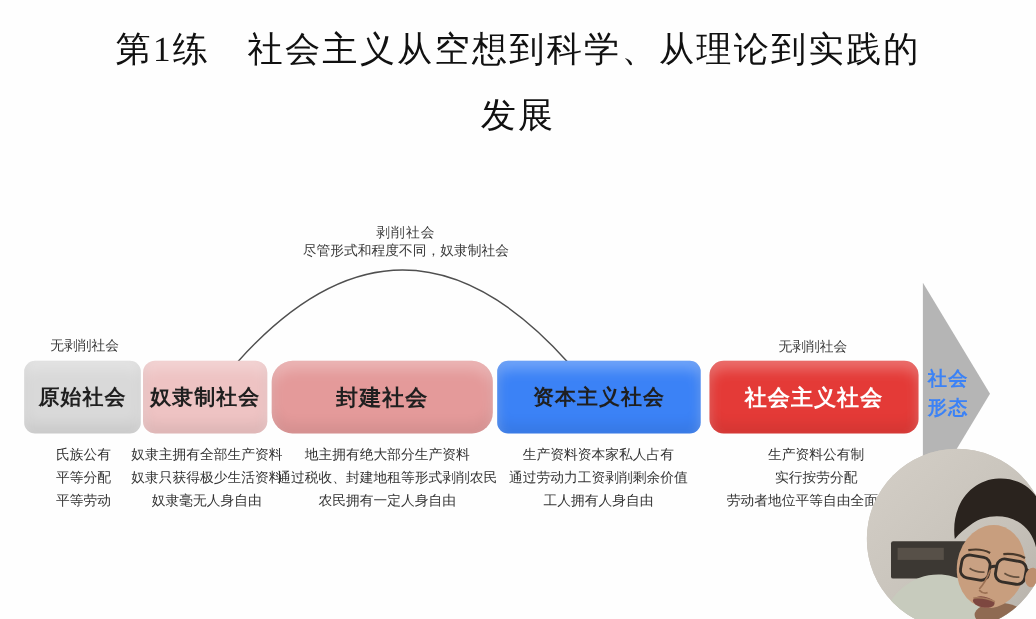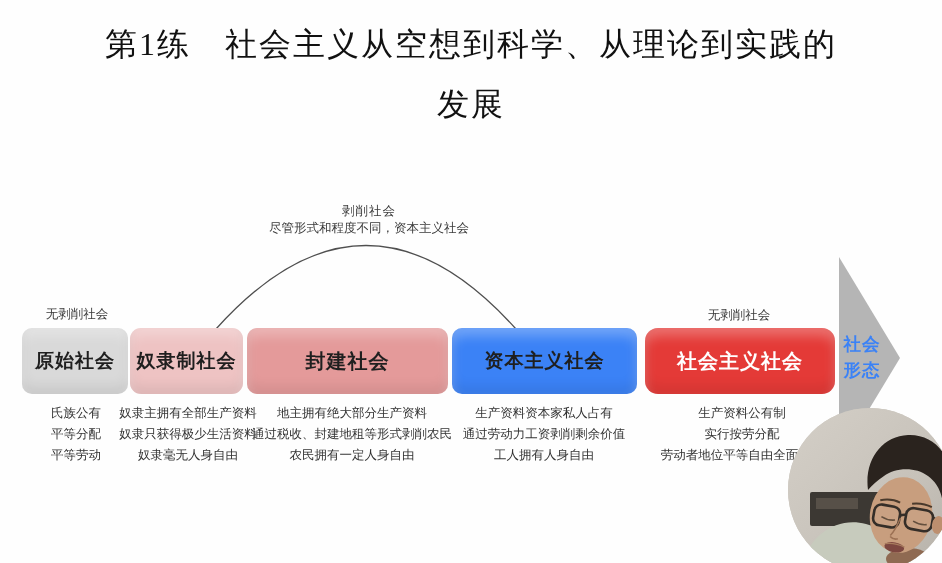--- a/index.html
+++ b/index.html
@@ -41,21 +41,21 @@
   .block {
     position: absolute; top: 328px; height: 66px;
     border-radius: 10px;
     display: flex; align-items: center; justify-content: center;
     font-size: 20px; font-weight: 600; letter-spacing: 1px;
     color: #1f1f1f;
     box-shadow: inset 0 8px 12px rgba(255,255,255,.28), inset 0 -8px 12px rgba(0,0,0,.07);
   }
   .b1 { left: 22px;  width: 106px; font-size: 19px; }
   .b2 { left: 130px; width: 113px; font-size: 19px; border-radius: 11px; }
-  .b3 { left: 247px; width: 201px; }
+  .b3 { left: 247px; width: 201px; border-radius: 19px; }
   .b4 { left: 452px; width: 185px; font-size: 19px; }
   .b5 { left: 645px; width: 190px; border-radius: 13px; }
 
   
   .arrow-label {
     position: absolute; left: 839px; top: 331px; width: 46px;
     text-align: center; color: #3b82f6;
     font-size: 17.5px; font-weight: 600; line-height: 26px;
     letter-spacing: 1px;
   }
@@ -93,21 +93,21 @@
     <div>发展</div>
   </div>
 
   <svg class="overlay">
     <path class="arc-path" d="M216,329 Q366,162 516,329"></path>
     <polygon points="839,257 900,358 839,459" fill="#b5b5b5"></polygon>
   </svg>
 
   <div class="note" style="left:369px; top:203px;">
     <div class="nt">剥削社会</div>
-    <div>尽管形式和程度不同，资本主义社会</div>
+    <div>尽管形式和程度不同，奴隶制社会</div>
   </div>
 
   <div class="note" style="left:77px; top:306px;">无剥削社会</div>
   <div class="note" style="left:739px; top:307px;">无剥削社会</div>
 
   <div class="block b1" style="background: rgb(217, 217, 217); color: rgb(31, 31, 31);">
     <span>原始社会</span>
   </div>
   <div class="block b2" style="background: rgb(238, 195, 195); color: rgb(31, 31, 31);">
     <span>奴隶制社会</span>

